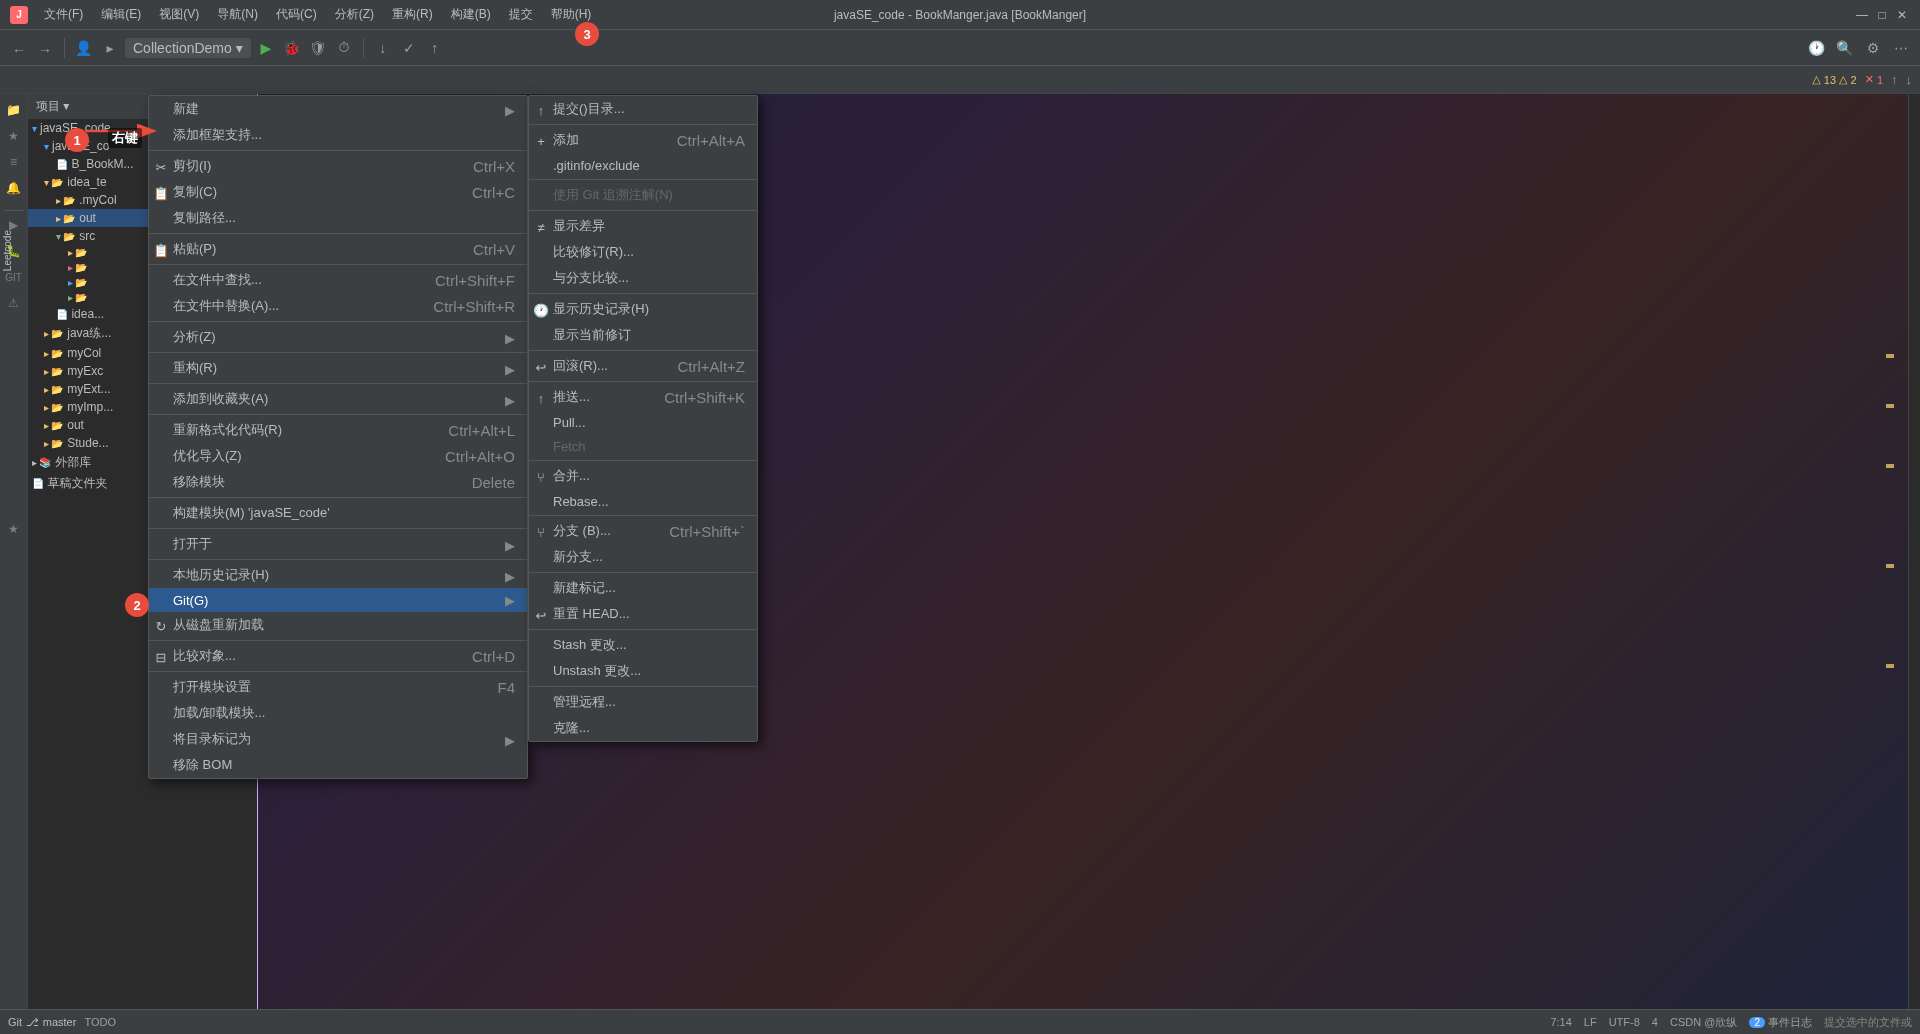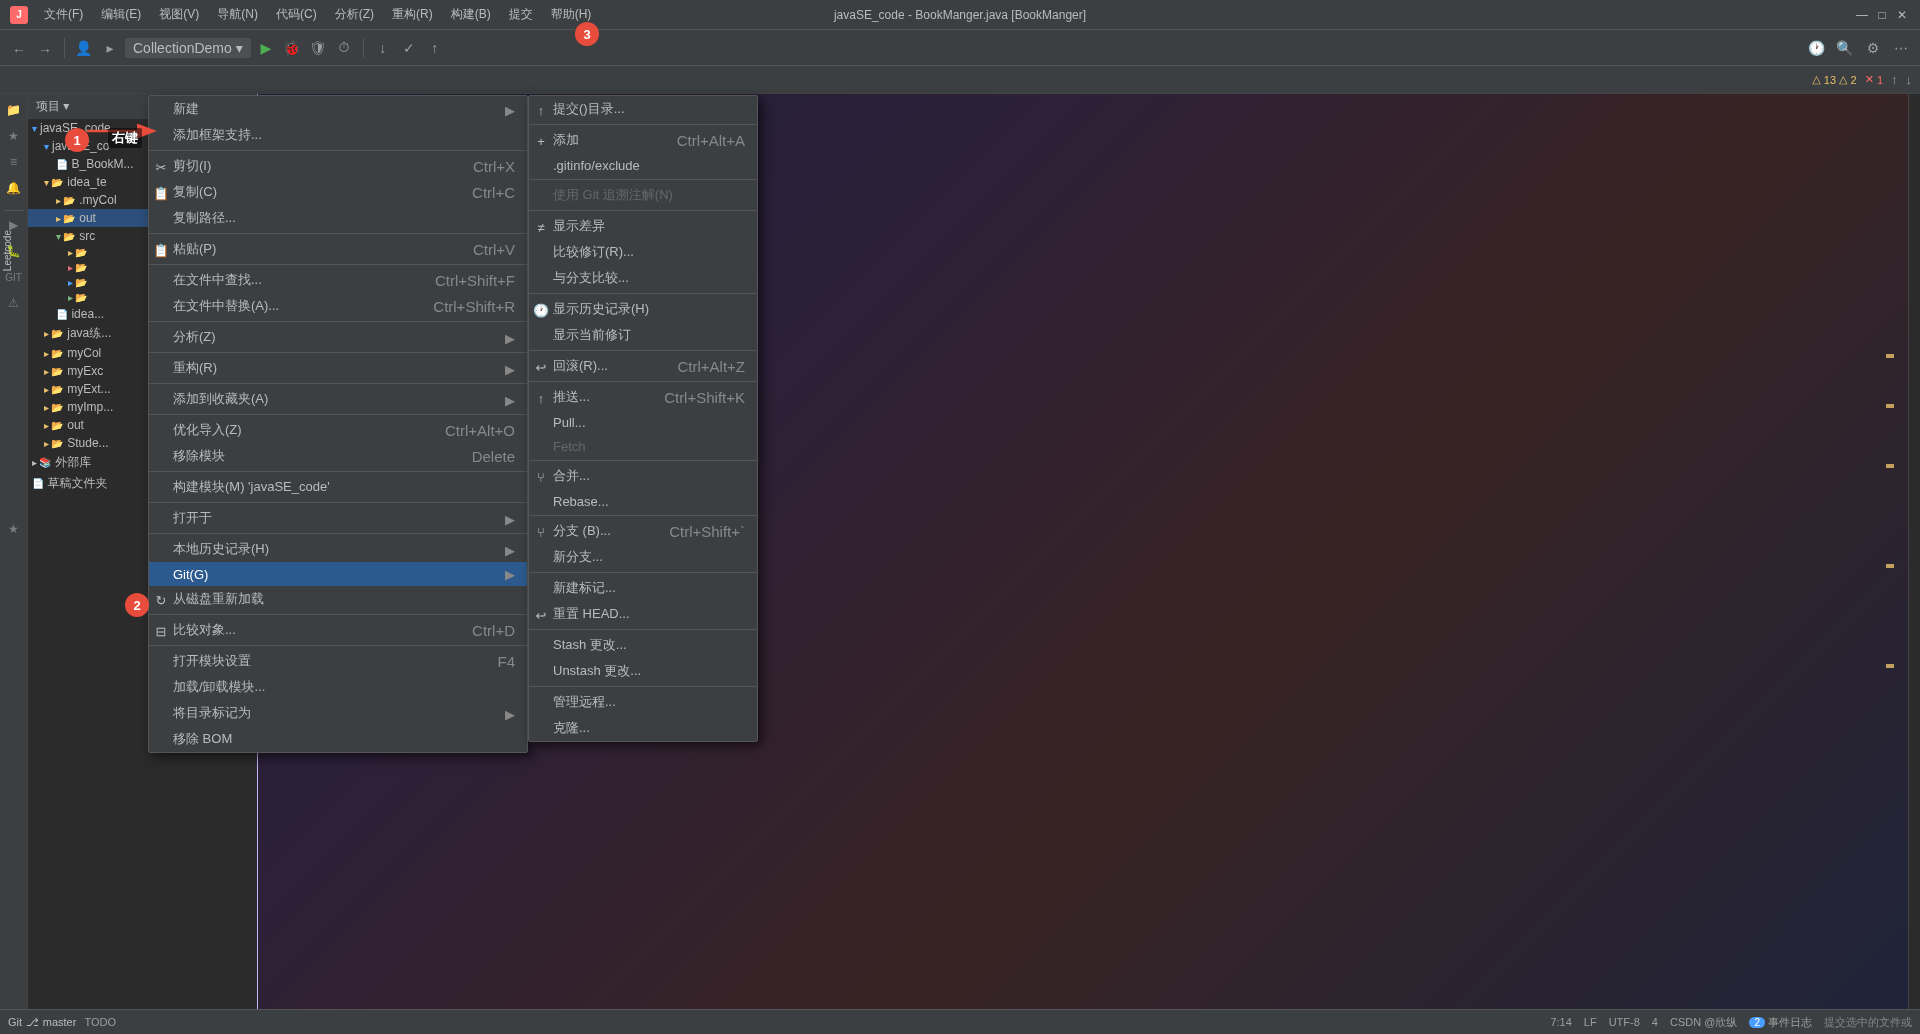--- a/index.html
+++ b/index.html
@@ -625,20 +625,21 @@
     <div class="menu-separator"></div>
     <div class="menu-item">在文件中查找...<span class="shortcut">Ctrl+Shift+F</span></div>
     <div class="menu-item">在文件中替换(A)...<span class="shortcut">Ctrl+Shift+R</span></div>
     <div class="menu-separator"></div>
     <div class="menu-item">分析(Z)<span class="submenu-arrow">▶</span></div>
     <div class="menu-separator"></div>
     <div class="menu-item">重构(R)<span class="submenu-arrow">▶</span></div>
     <div class="menu-separator"></div>
     <div class="menu-item">添加到收藏夹(A)<span class="submenu-arrow">▶</span></div>
     <div class="menu-separator"></div>
+    <div class="menu-item">重新格式化代码(R)<span class="shortcut">Ctrl+Alt+L</span></div>
     <div class="menu-item">优化导入(Z)<span class="shortcut">Ctrl+Alt+O</span></div>
     <div class="menu-item">移除模块<span class="shortcut">Delete</span></div>
     <div class="menu-separator"></div>
     <div class="menu-item">构建模块(M) 'javaSE_code'</div>
     <div class="menu-separator"></div>
     <div class="menu-item">打开于<span class="submenu-arrow">▶</span></div>
     <div class="menu-separator"></div>
     <div class="menu-item">本地历史记录(H)<span class="submenu-arrow">▶</span></div>
     <div class="menu-item highlighted">Git(G)<span class="submenu-arrow">▶</span></div>
     <div class="menu-item">

